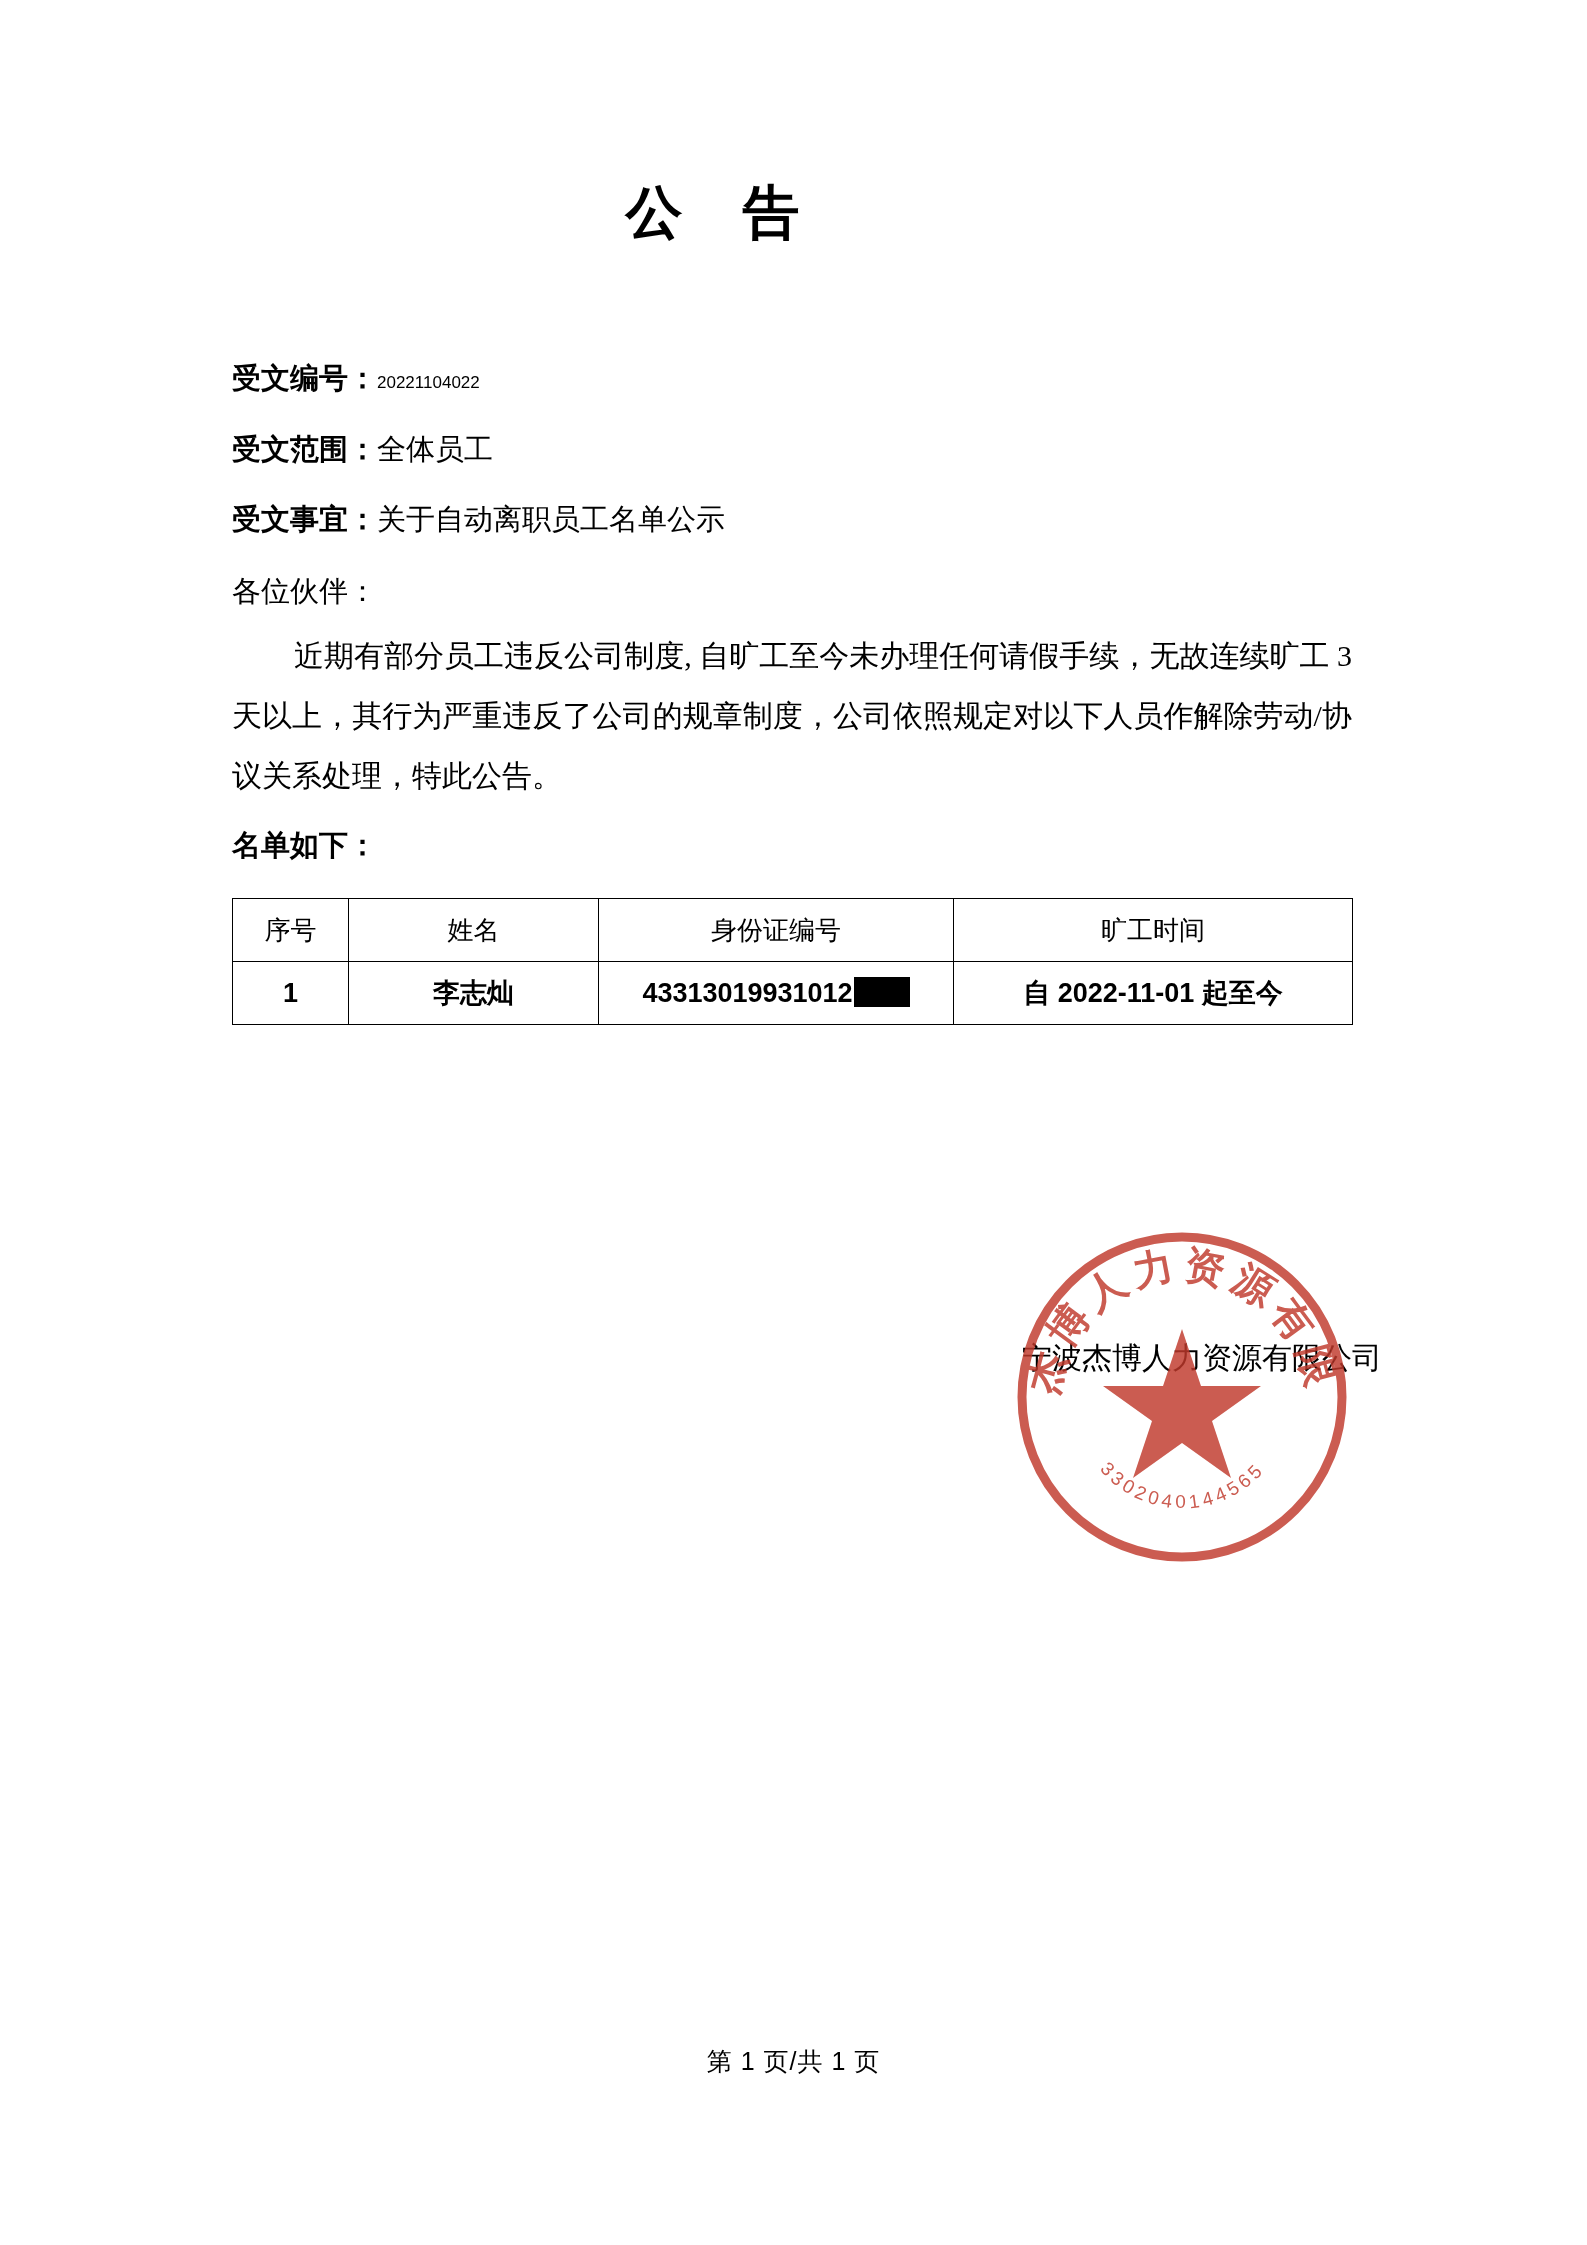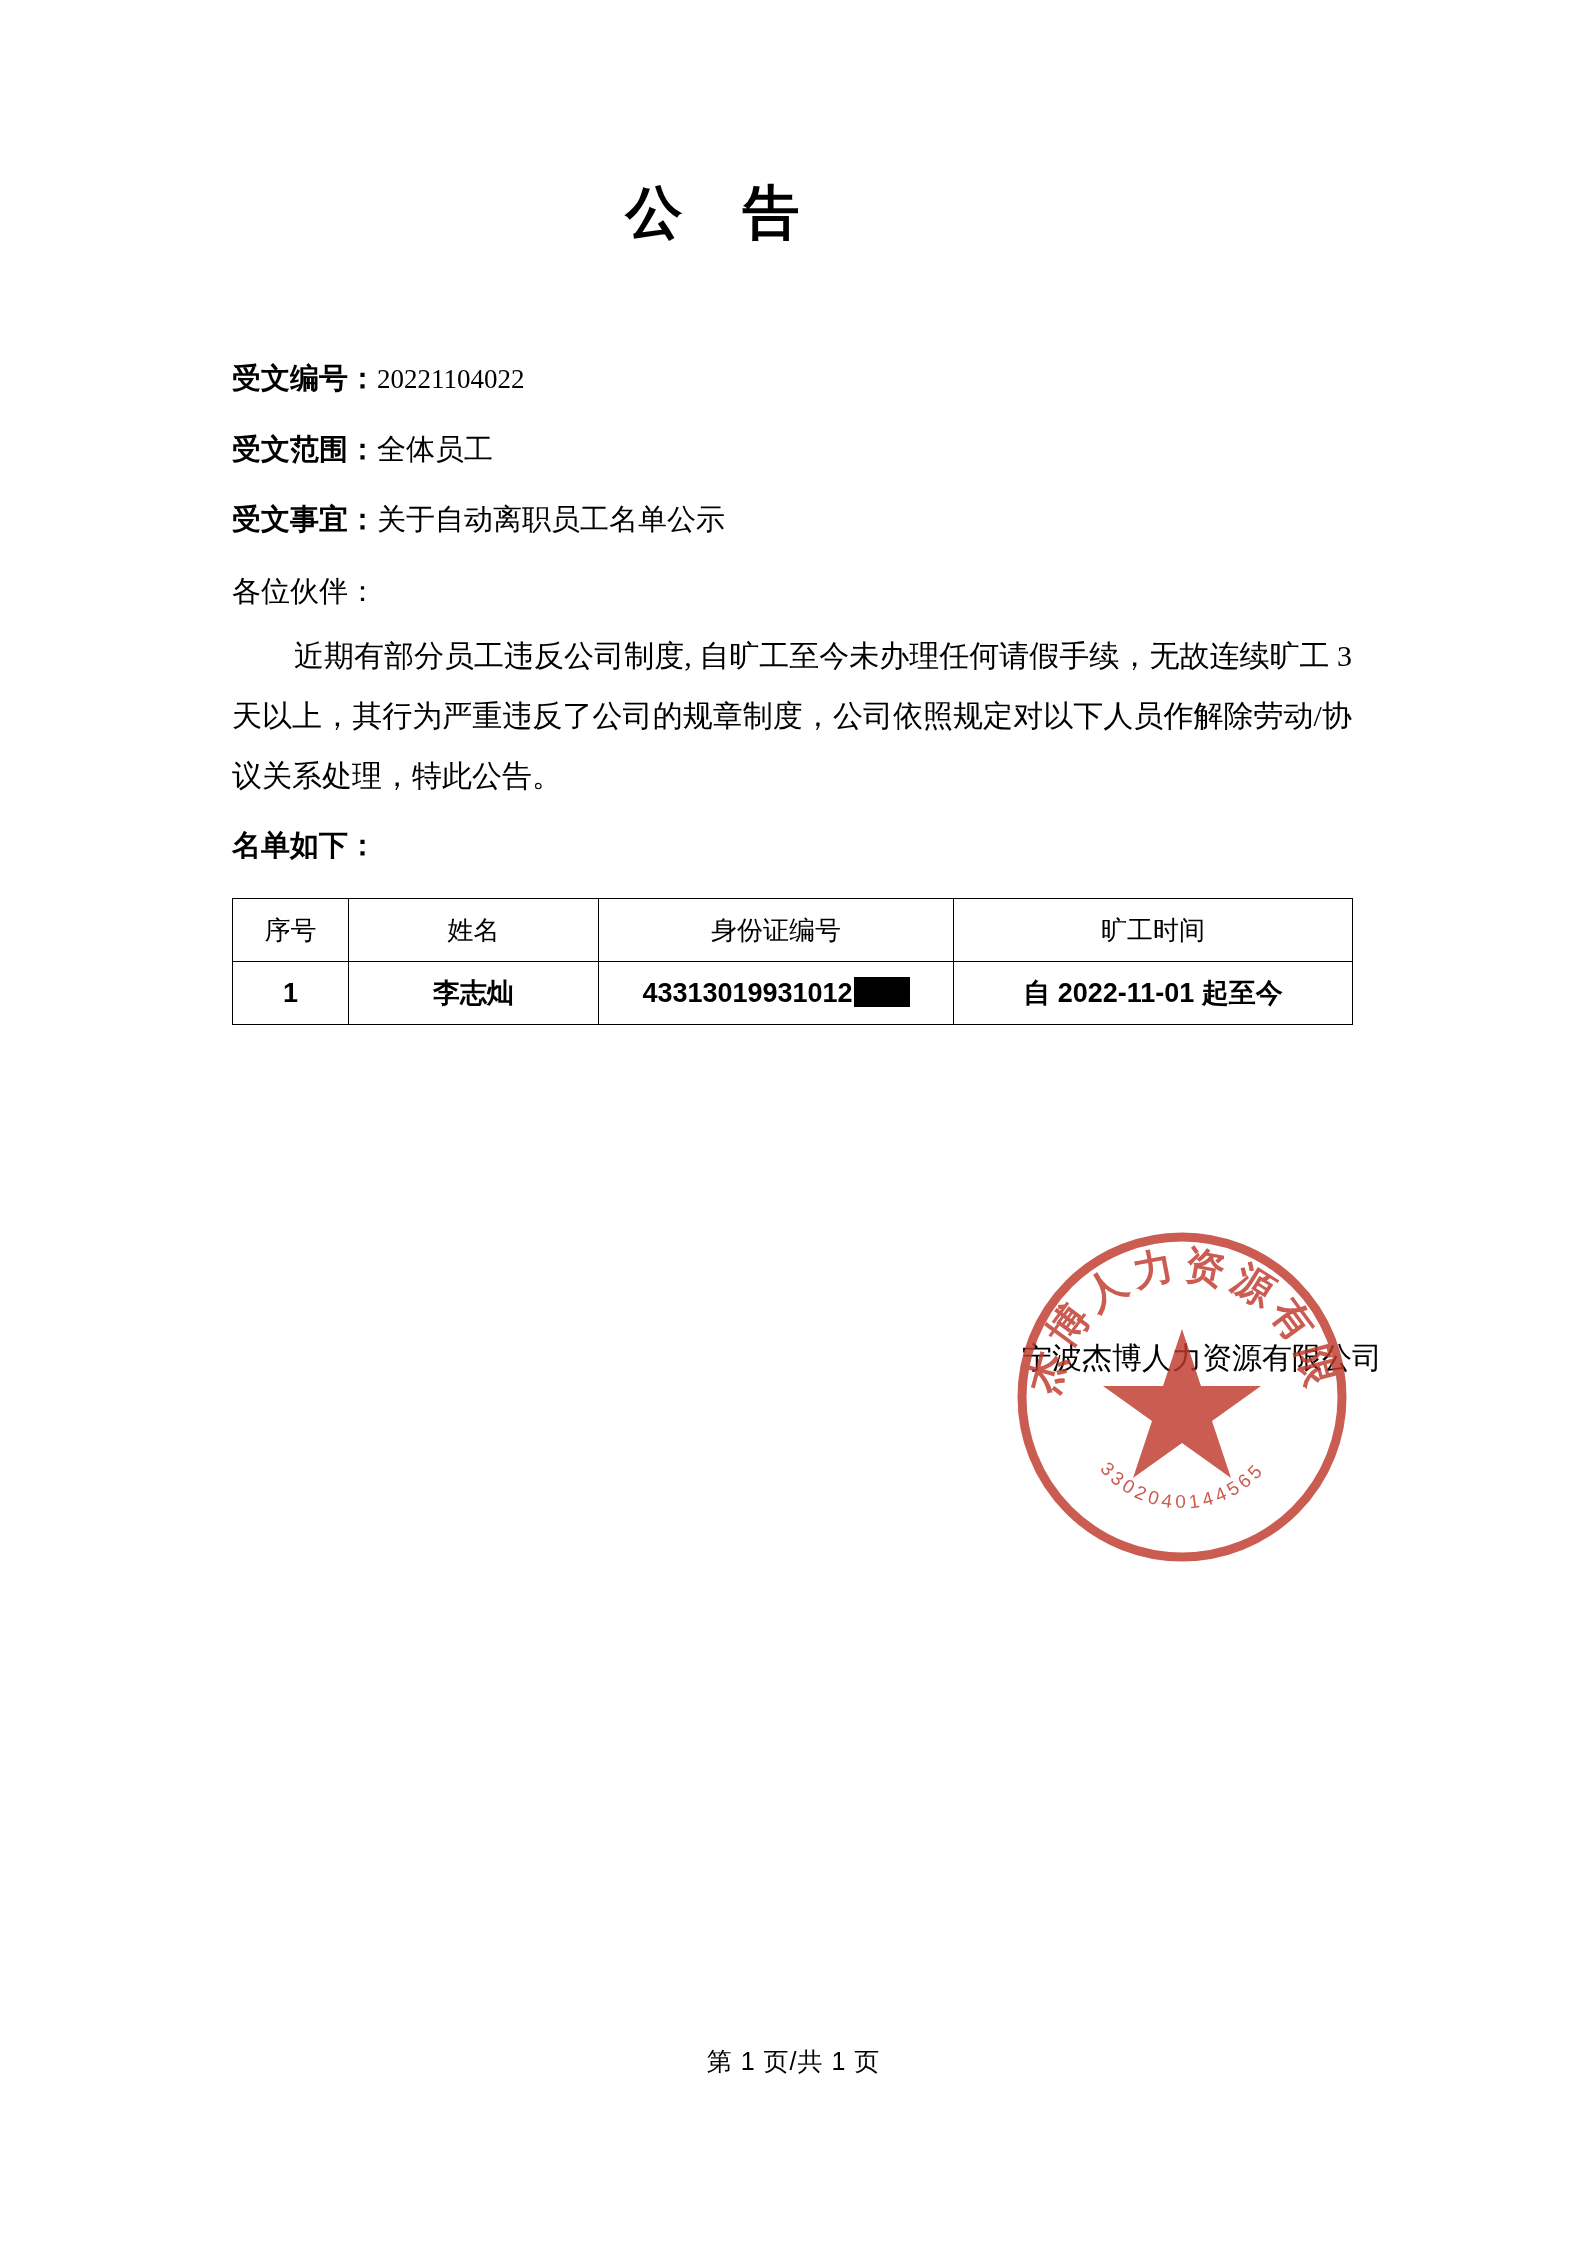--- a/index.html
+++ b/index.html
@@ -52,22 +52,22 @@
     white-space: nowrap;
   }
   .field-label {
     font-weight: bold;
     font-family: "Liberation Sans", "DejaVu Sans", sans-serif;
   }
   .field-value {
     font-weight: normal;
   }
   .field-value.num {
-    font-family: Liberation Serif, serif;
-    font-size: 27px;
+    font-family: Liberation Sans, sans-serif;
+    font-size: 17px;
   }
 
   .salutation {
     font-size: 29px;
     margin-top: 28px;
     margin-bottom: 14px;
   }
 
   .para {
     font-size: 30px;

